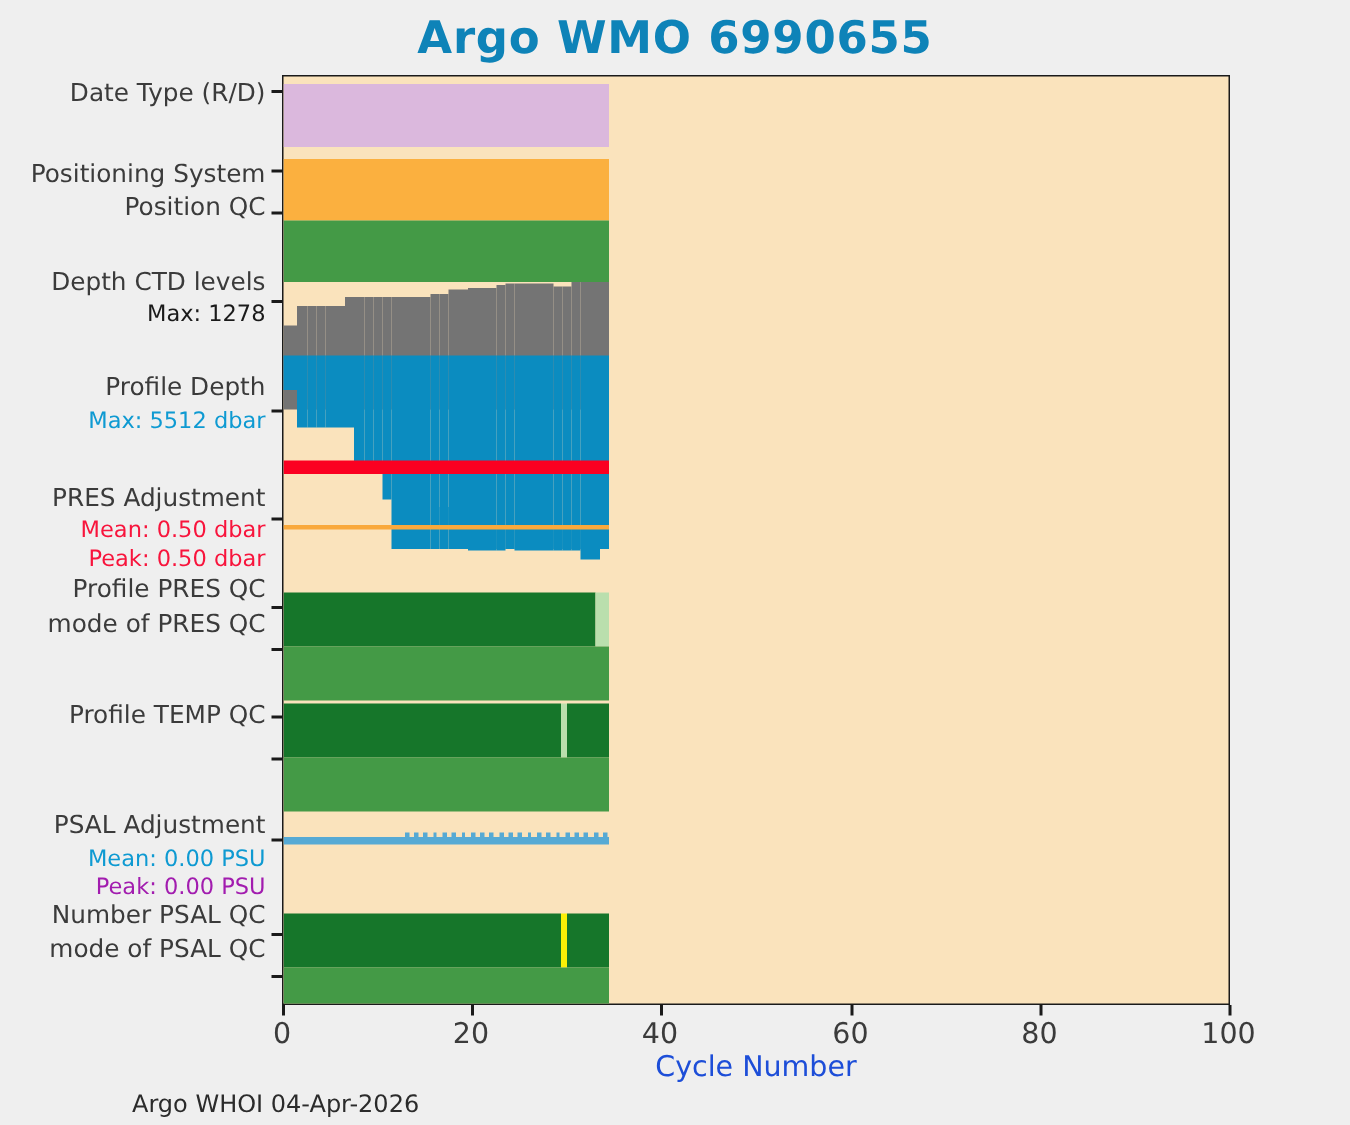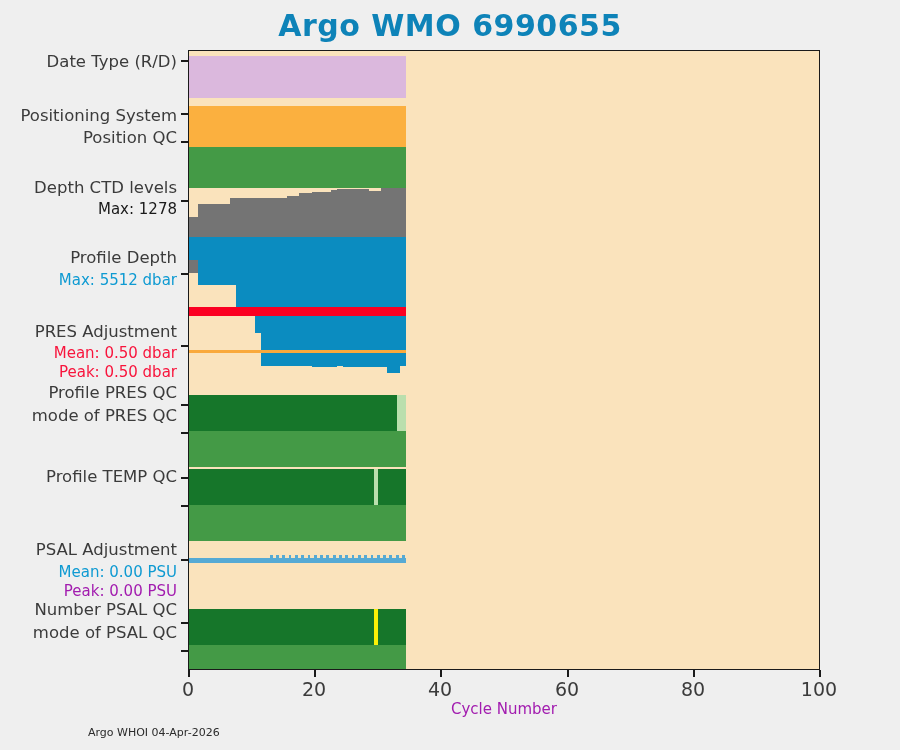--- a/index.html
+++ b/index.html
@@ -51,25 +51,25 @@
   
   .ytick{position:absolute;left:181px;width:8px;height:1.6px;background:#1a1a1a;}
   .xtick{position:absolute;top:670px;width:1.6px;height:7px;background:#1a1a1a;}
   .xticklbl{
     position:absolute;top:678px;
     font-size:19px;color:#3b3b3b;
     text-align:center;width:70px;
   }
   .xaxis-title{
     position:absolute;left:188px;top:700px;width:632px;
-    text-align:center;font-size:15px;color:#a21caf;
+    text-align:center;font-size:19px;color:#1d4ed8;
   }
   .footer{
     position:absolute;left:88px;top:726px;
-    font-size:11px;color:#2b2b2b;
+    font-size:16px;color:#2b2b2b;
   }
 </style>
 </head>
 <body>
 
 <div id="root">
 
   <div class="title">Argo WMO 6990655</div>
 
   <div class="labels">

